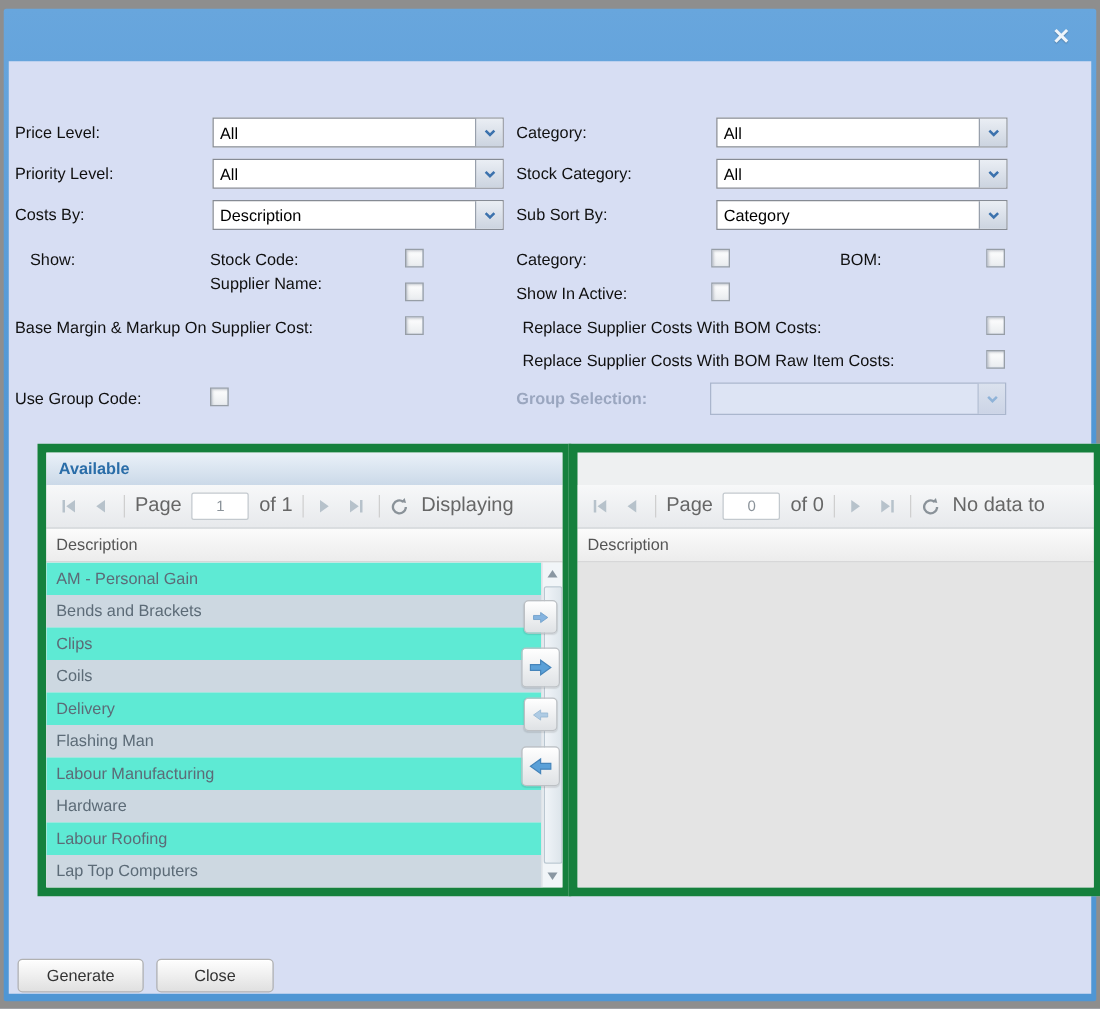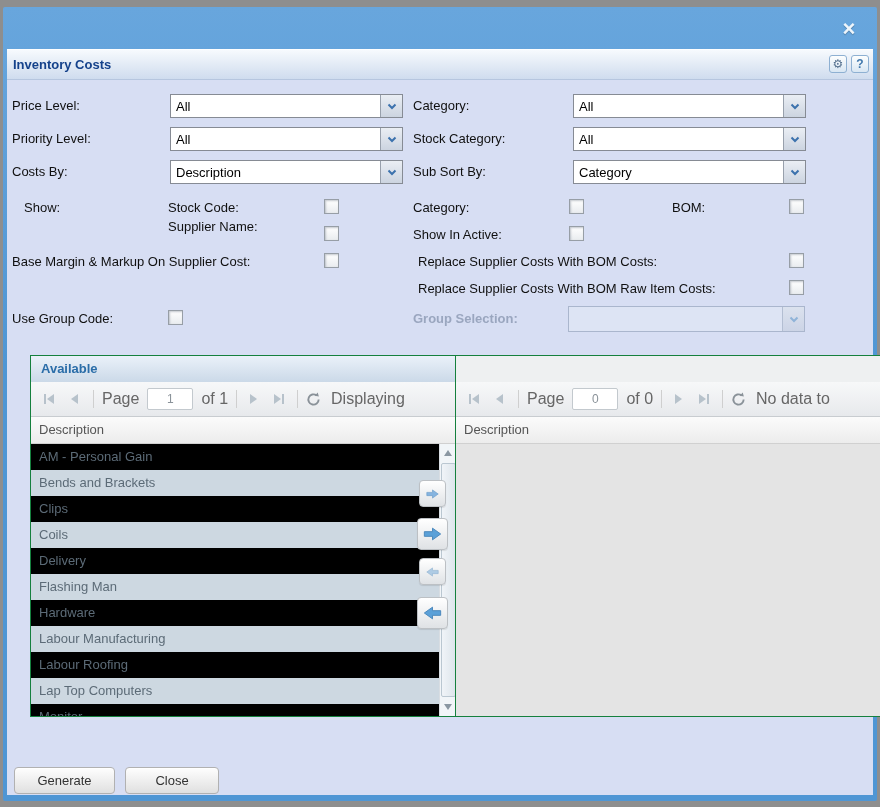--- a/index.html
+++ b/index.html
@@ -56,21 +56,21 @@
   .dd.disabled{background:#dde4f4;border-color:#aab6cd;}
   .dd.disabled .dd-btn{background:linear-gradient(#dbe2ee,#ccd4e6);border-left-color:#b3bed2;}
   .cb{
     position:absolute;width:15px;height:15px;box-sizing:border-box;cursor:pointer;
     background:linear-gradient(#ffffff,#e9ecef);
     border:1px solid #979ea6;
     box-shadow:inset 1px 1px 2px rgba(110,120,135,.4);
   }
   .panel{
     position:absolute;top:306px;width:427px;height:362px;box-sizing:border-box;
-    border:1px solid #15803d;background:#eef0f1;overflow:hidden;text-decoration:underline;
+    border:7px solid #15803d;background:#eef0f1;overflow:hidden;text-decoration:underline;
   }
   .panel-header{
     position:absolute;left:0;top:0;right:0;height:26px;
     background:linear-gradient(#eaf1f9,#cbd9e8);
     border-bottom:1px solid #aabdd0;
   }
   .panel-title{padding:5px 0 0 10px;font-size:13px;font-weight:bold;color:#2a6da8;}
   .toolbar{
     position:absolute;left:0;top:26px;right:0;height:35px;
     background:linear-gradient(#f7f8f9,#e7e9ec);
@@ -89,21 +89,21 @@
   }
   .col-header{
     position:absolute;left:0;top:61px;right:0;height:27px;box-sizing:border-box;
     background:linear-gradient(#fbfbfb,#ececec);
     border-bottom:1px solid #d0d0d0;
     font-size:13px;color:#555;line-height:26px;padding-left:8px;cursor:pointer;
   }
   .list{
     position:absolute;left:0;top:88px;right:17px;bottom:0;overflow:hidden;background:#eef0f1;
   }
-  .list-row{height:26px;line-height:26px;padding-left:8px;font-size:13px;color:#5c6b77;background:#000000;cursor:pointer;white-space:nowrap;}
+  .list-row{height:26px;line-height:26px;padding-left:8px;font-size:13px;color:#5c6b77;background:#5eead4;cursor:pointer;white-space:nowrap;}
   .list-row:nth-child(even){background:#cdd8e1;}
   .empty-body{position:absolute;left:0;top:88px;right:0;bottom:0;background:#e4e4e4;}
   .scrollbar{
     position:absolute;top:88px;right:0;width:17px;bottom:0;box-sizing:border-box;
     background:#f1f5f8;border-left:1px solid #d8dde2;cursor:pointer;
   }
   .sb-tri-up{width:0;height:0;border-left:4px solid transparent;border-right:4px solid transparent;border-bottom:6px solid #8a97a2;margin:6px auto 0;}
   .sb-tri-down{position:absolute;bottom:6px;left:4px;width:0;height:0;border-left:4px solid transparent;border-right:4px solid transparent;border-top:6px solid #8a97a2;}
   .sb-thumb{
     position:absolute;top:19px;bottom:19px;left:1px;width:13px;
@@ -125,25 +125,20 @@
     box-shadow:inset 0 1px 0 rgba(255,255,255,.7);
   }
 </style>
 </head>
 <body>
 
 <div class="window">
   <div class="close-btn">×</div>
 
   <div class="dialog">
-    <div class="dlg-header">
-      <div class="dlg-title">Inventory Costs</div>
-      <div class="tool-btn gear-btn">⚙</div>
-      <div class="tool-btn help-btn">?</div>
-    </div>
 
     <div class="lbl" style="left:5px;top:49px;">Price Level:</div>
     <div class="dd" style="left:163px;top:45px;width:233px;">
       <span class="dd-value">All</span>
       <span class="dd-btn">
           <svg width="10" height="7" viewBox="0 0 10 7">
             <path d="M1.5 1.5 L5 5 L8.5 1.5" fill="none" stroke="#3c72ad" stroke-width="2"></path>
           </svg>
         </span>
     </div>
@@ -260,22 +255,22 @@
         <span class="tb-text">Displaying</span>
       </div>
       <div class="col-header">Description</div>
       <div class="list">
           <div class="list-row">AM - Personal Gain</div>
           <div class="list-row">Bends and Brackets</div>
           <div class="list-row">Clips</div>
           <div class="list-row">Coils</div>
           <div class="list-row">Delivery</div>
           <div class="list-row">Flashing Man</div>
+          <div class="list-row">Labour Manufacturing</div>
           <div class="list-row">Hardware</div>
-          <div class="list-row">Labour Manufacturing</div>
           <div class="list-row">Labour Roofing</div>
           <div class="list-row">Lap Top Computers</div>
           <div class="list-row">Monitor</div>
         </div>
       <div class="scrollbar">
         <div class="sb-tri-up"></div>
         <div class="sb-thumb"></div>
         <div class="sb-tri-down"></div>
       </div>
     </div>

